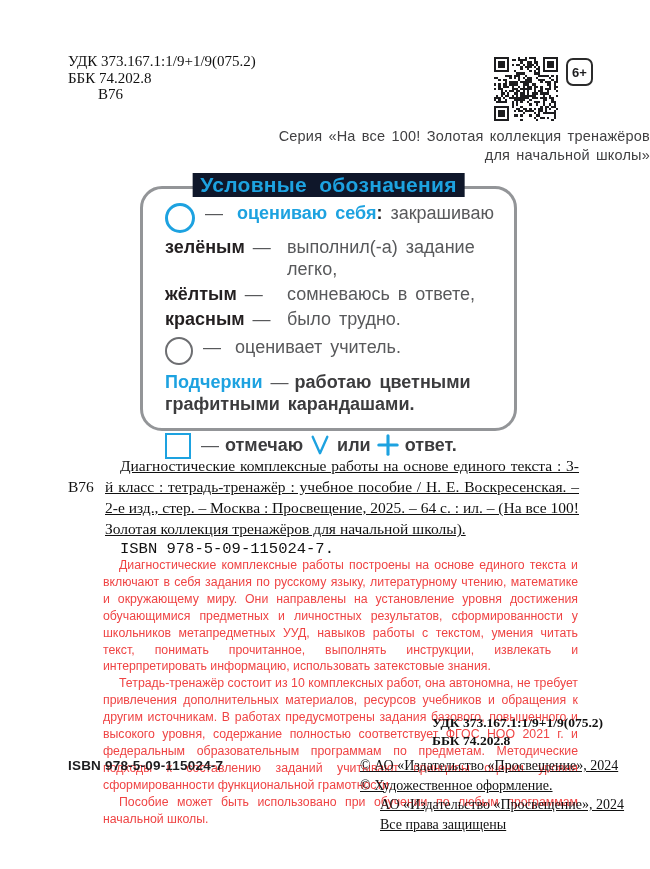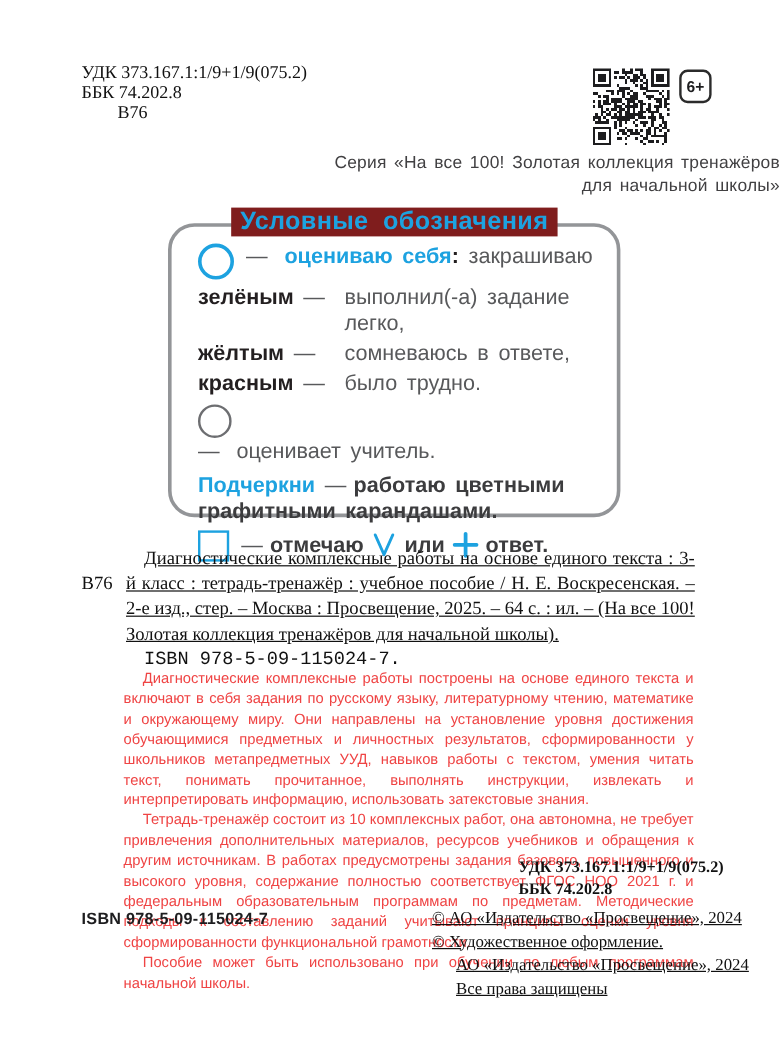--- a/index.html
+++ b/index.html
@@ -28,21 +28,21 @@
     letter-spacing:.2px;word-spacing:2px;}
 
   
   .legend-box{
     left:140px;top:186px;width:377px;height:245px;box-sizing:border-box;
     border:3px solid #939598;border-radius:22px;
     font-family:"Liberation Sans",sans-serif;word-spacing:3px;
   }
   .legend-title{
     position:absolute;top:-16px;left:50%;transform:translateX(-50%);
-    background:#7f1d1d;padding:0 8px;white-space:nowrap;
+    background:#0f172a;padding:0 8px;white-space:nowrap;
     font-size:21px;font-weight:bold;color:#1da2e0;word-spacing:6px;letter-spacing:.3px;
   }
   .legend-body{padding:13px 14px 0 22px;font-size:18px;line-height:22px;color:#58595b;}
   .lrow{display:flex;align-items:flex-start;margin-bottom:3px;}
   .circle{flex:0 0 auto;width:24px;height:24px;border-radius:50%;background:#fff;margin-right:10px;margin-top:1px;}
   .circle.blue{border:3px solid #1da2e0;}
   .circle.gray{border:2.5px solid #6d6e71;}
   .square{flex:0 0 auto;width:22px;height:22px;border:2.5px solid #1da2e0;background:#fff;margin-right:10px;margin-top:2px;}
   .dash{color:#58595b;padding:0 6px 0 0;}
   .blue-term{color:#1da2e0;font-weight:bold;}
@@ -422,26 +422,26 @@
     <div class="lrow">
       <span class="term-col"><span class="dark-term">жёлтым</span> <span class="dash">—</span></span>
       <span class="text-col">сомневаюсь в ответе,</span>
     </div>
 
     <div class="lrow">
       <span class="term-col"><span class="dark-term">красным</span> <span class="dash">—</span></span>
       <span class="text-col">было трудно.</span>
     </div>
 
-    <div class="lrow" style="margin-top:6px;flex-direction:column;">
+    <div class="lrow" style="margin-top:6px;">
       <span class="circle gray"></span>
       <span class="text-col"><span class="dash">—</span> <span>оценивает учитель.</span></span>
     </div>
 
-    <div style="margin:6px 0 3px;">
+    <div style="margin:6px 0 16px;">
       <span class="blue-term">Подчеркни</span>
       <span class="dash">—</span><span class="bold-dark">работаю цветными графитными карандашами.</span>
     </div>
 
     <div class="lrow mark-row">
       <span class="square"></span>
       <span class="dash">—</span>
       <span class="bold-dark">отмечаю</span>
       <span class="mark-ico">
           <svg width="22" height="22" viewBox="0 0 24 24">

